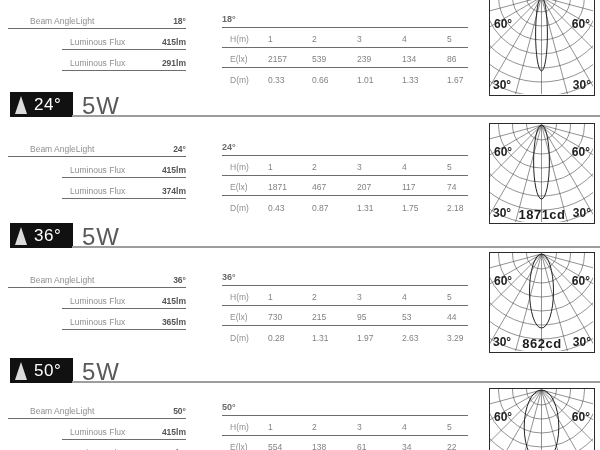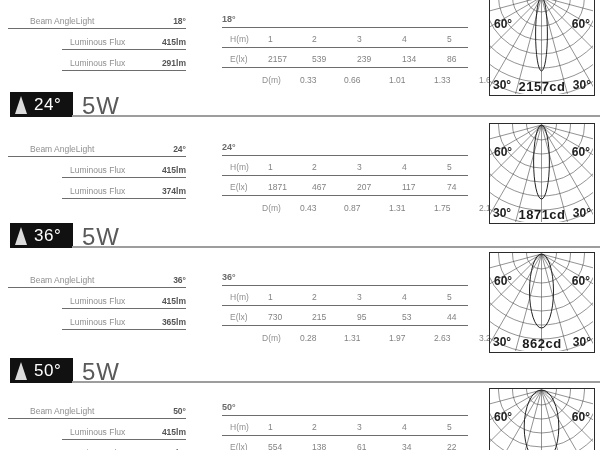--- a/index.html
+++ b/index.html
@@ -19,21 +19,21 @@
   .lrow{display:flex;justify-content:space-between;align-items:flex-end;height:21px;border-bottom:1px solid #6d6d6d;padding-bottom:2px;box-sizing:border-box;}
   .llabel{font-size:8.5px;color:#8f8f8f;}
   .lval{font-size:8.5px;color:#555;font-weight:bold;}
   .lrow.main .llabel{padding-left:22px;}
   .lrow.sub{margin-left:54px;}
   .lrow.sub .llabel{padding-left:8px;}
   
   .mtable{position:absolute;left:222px;width:246px;}
   .mangle{height:17px;border-bottom:1px solid #6d6d6d;box-sizing:border-box;font-size:9px;font-weight:bold;color:#6a6a6a;display:flex;align-items:flex-end;padding-bottom:3px;}
   .mrow{display:grid;grid-template-columns:46px 44px 45px 45px 45px 1fr;align-items:end;height:20px;border-bottom:1px solid #6d6d6d;padding-bottom:3px;box-sizing:border-box;font-size:8.5px;}
-  .mrow.last{border-bottom:none;margin-left:32px;}
+  .mrow.last{border-bottom:none;}
   .mrow .mlab{color:#8f8f8f;padding-left:8px;}
   .mrow .cell{color:#828282;}
   
   .polar{position:absolute;left:489px;width:106px;height:101px;border:1.5px solid #2b2b2b;box-sizing:border-box;background:#fff;}
   .polar svg{position:absolute;left:0;top:0;}
   .pl{position:absolute;font-size:12px;font-weight:bold;color:#222;}
   .p60l{left:4px;top:21px}.p60r{right:4px;top:21px}
   .p30l{left:3px;bottom:3px}.p30r{right:3px;bottom:3px}
   .pcd{position:absolute;left:0;right:0;bottom:1px;text-align:center;font-size:13px;font-weight:bold;color:#1c1c1c;letter-spacing:.5px;}
 </style>
@@ -107,21 +107,20 @@
         <circle cx="51.5" cy="1" r="71"></circle>
         <circle cx="51.5" cy="1" r="85"></circle>
         <circle cx="51.5" cy="1" r="99"></circle>
         <ellipse cx="51.5" cy="38" rx="5.9" ry="37" stroke="#222" stroke-width="1"></ellipse>
       </g>
     </svg>
   <span class="pl p60l">60°</span>
   <span class="pl p60r">60°</span>
   <span class="pl p30l">30°</span>
   <span class="pl p30r">30°</span>
-  <span class="pcd">2157cd</span>
 </div>
 
 <div class="sheader" style="top:92px">
   <div class="hbox">
     <span class="htri"></span>
     <span class="hangle">24°</span>
   </div>
   <span class="hpower">5W</span>
   <div class="hline"></div>
 </div>

